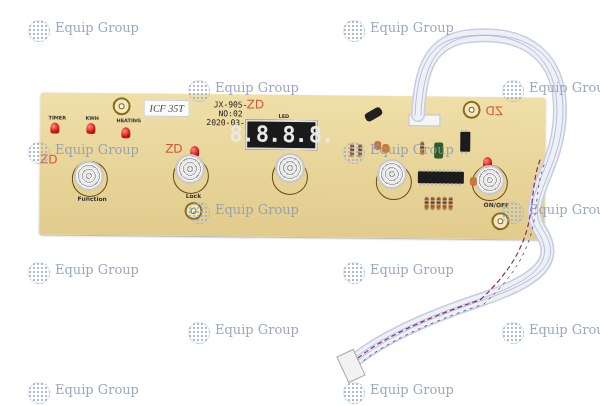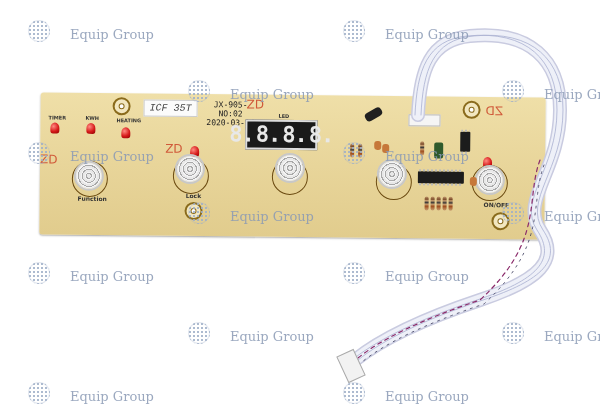--- a/index.html
+++ b/index.html
@@ -1,29 +1,29 @@
 <!DOCTYPE html>
 <html><head>
 <meta charset="utf-8">
 <style>
   html,body{margin:0;padding:0;}
   body{width:600px;height:406px;background:#ffffff;position:relative;overflow:hidden;font-family:"Liberation Serif",serif;}
   .abs{position:absolute;}
   
-  .wm{position:absolute;display:flex;align-items:flex-end;gap:20px;opacity:0.85;z-index:20;pointer-events:none;}
+  .wm{position:absolute;display:flex;align-items:flex-start;gap:5px;opacity:0.85;z-index:20;pointer-events:none;}
   .wm .globe{width:22px;height:22px;border-radius:50%;
     background:radial-gradient(circle,#9fb0c8 1.2px,transparent 1.4px) 0 0/4px 4px;
     box-shadow:inset 0 0 0 1px rgba(160,176,200,0.35);}
   .wm .wtext{font-family:"DejaVu Serif",serif;font-size:13px;color:#8a9ab5;white-space:nowrap;}
   
   .pcb{left:40px;top:95px;width:505px;height:142px;background:linear-gradient(180deg,#efdfa8 0%,#e8d59a 50%,#e1cc8d 100%);
     transform:rotate(0.6deg);border-radius:3px;box-shadow:0 1px 2px rgba(0,0,0,0.35);z-index:1;}
   .mount{position:absolute;width:14px;height:14px;border-radius:50%;border:2px solid #8a6b1c;background:#f2e7c0;}
   .mount::after{content:"";position:absolute;left:4px;top:4px;width:6px;height:6px;border-radius:50%;background:#fff;border:1px solid #8a6b1c;box-sizing:border-box;}
-  .label-sticker{position:absolute;background:#fbfbfb;border:1px solid #ccc;font-family:Liberation Mono, monospace;font-size:10px;color:#444;padding:2px 5px;font-style:italic;}
+  .label-sticker{position:absolute;background:#fbfbfb;border:1px solid #ccc;font-family:Liberation Serif, serif;font-size:10px;color:#444;padding:2px 5px;font-style:italic;}
   .silk{position:absolute;font-family:"DejaVu Sans Mono",monospace;color:#222;font-size:8px;line-height:9px;text-align:center;}
   .tiny{position:absolute;font-family:"DejaVu Sans",sans-serif;font-size:5px;color:#333;font-weight:bold;}
   .zd{position:absolute;font-family:"DejaVu Sans",sans-serif;color:#d05a3a;font-size:12px;}
   .led{position:absolute;width:9px;height:11px;border-radius:50% 50% 30% 30%;background:radial-gradient(circle at 35% 35%,#ff8a80,#d61a1a 55%,#8b0000);}
   .display{position:absolute;left:205px;top:25px;width:72px;height:30px;background:#1a1a1a;border:2px solid #ddd;box-sizing:border-box;display:flex;align-items:center;justify-content:center;gap:2px;}
   .digit{font-family:"DejaVu Sans Mono",monospace;color:#e8e8e8;font-size:22px;font-weight:bold;line-height:22px;letter-spacing:-1px;}
   .spring{position:absolute;width:26px;height:26px;border-radius:50%;
     background:repeating-radial-gradient(circle,#e8e8e8 0 2px,#a8a8a8 2px 3px,#f4f4f4 3px 4px);
     box-shadow:0 0 0 2px #c8c8c8;}
   .ring{position:absolute;width:34px;height:34px;border-radius:50%;border:1.5px solid #6b4a10;}

